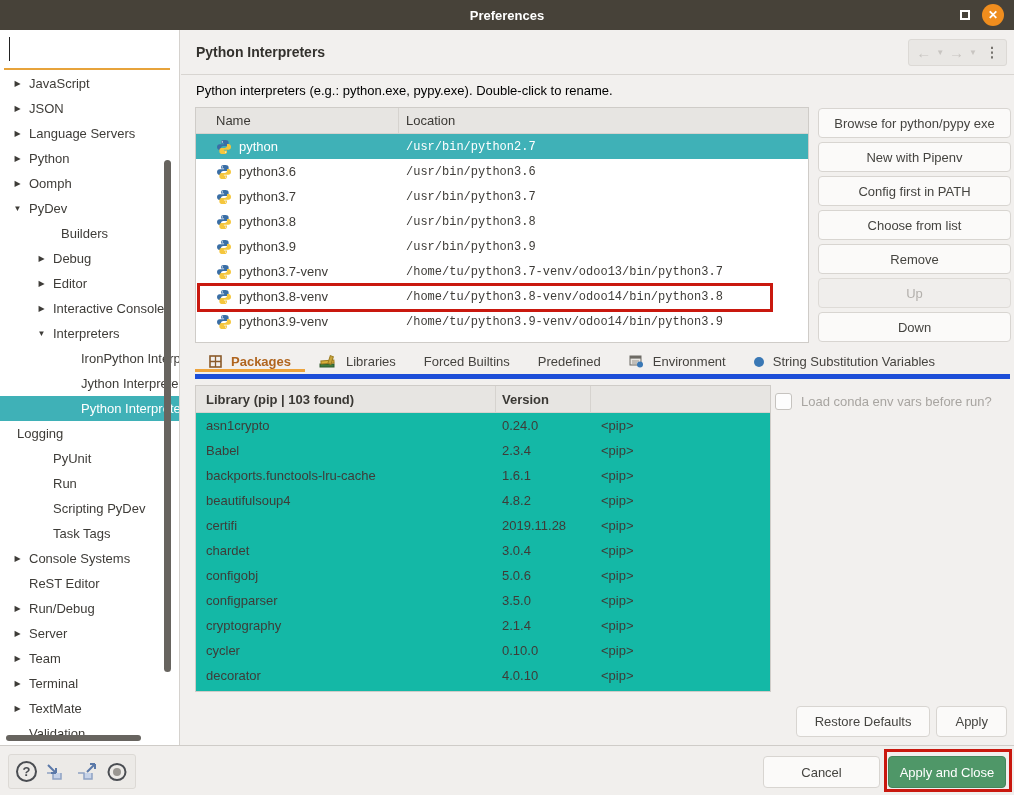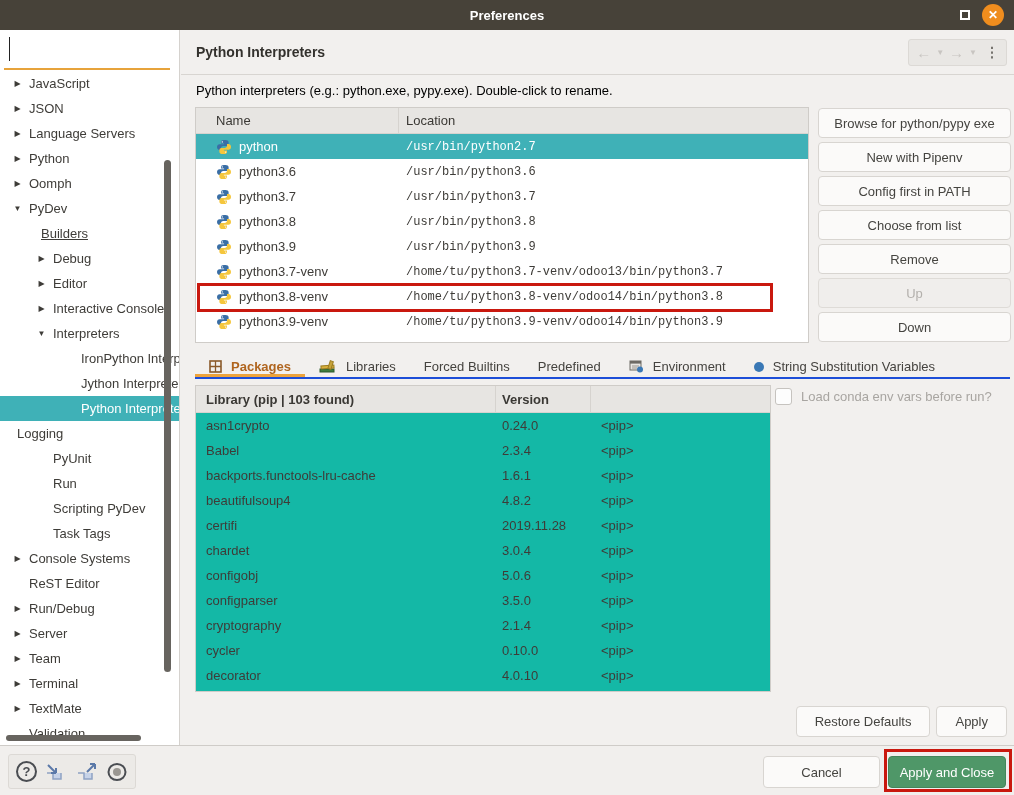--- a/index.html
+++ b/index.html
@@ -45,38 +45,38 @@
   .irow .c1 { width:203px; padding-left:20px; display:flex; align-items:center; gap:7px; overflow:hidden; }
   .irow .c2 { padding-left:7px; flex:1; font-family:"Liberation Mono",monospace; font-size:12px; overflow:hidden; white-space:nowrap; }
   .irow.selected { background:#3fb1b7; color:#fff; }
   .pyicon { width:16px; height:16px; flex:none; display:inline-flex; }
   
   .btn { background:#fbfaf9; border:1px solid #d8d5d1; border-radius:4px; color:#454440; font-size:13px; font-family:inherit; display:flex; align-items:center; justify-content:center; cursor:default; }
   .btn.disabled { background:#f0eeec; color:#b3b0ac; border-color:#dedbd7; }
   .interp-buttons { position:absolute; left:637px; top:78px; width:193px; display:flex; flex-direction:column; gap:4px; }
   .interp-buttons .btn { height:30px; }
   
-  .tabs { position:absolute; left:14px; top:322px; width:815px; height:27px; border-bottom:2px solid #1d4ed8; display:flex; align-items:flex-end; }
+  .tabs { position:absolute; left:14px; top:322px; width:815px; height:27px; border-bottom:5px solid #1d4ed8; display:flex; align-items:center; }
   .tab { display:flex; align-items:center; gap:9px; padding:0 14px; color:#45433f; border-bottom:3px solid transparent; cursor:default; }
   .tab.active { color:#b0651f; font-weight:bold; border-bottom:3px solid #eda33c; }
   .tab .ticon { display:inline-flex; }
   .dot-icon { width:10px; height:10px; border-radius:50%; background:#3a78b5; }
   
   .ptable { position:absolute; left:14px; top:355px; width:576px; height:307px; background:#14b8a6; border:1px solid #cfccc8; overflow:hidden; }
   .pthead { height:27px; background:#e7e5e2; border-bottom:1px solid #d6d3cf; display:flex; align-items:center; font-weight:bold; color:#3a3834; }
   .pthead .c1 { width:300px; padding-left:10px; border-right:1px solid #d6d3cf; height:100%; display:flex; align-items:center; }
   .pthead .c2 { width:95px; padding-left:6px; border-right:1px solid #d6d3cf; height:100%; display:flex; align-items:center; }
   .pthead .c3 { flex:1; }
   .prow { height:25px; display:flex; align-items:center; }
   .prow .c1 { width:300px; padding-left:10px; overflow:hidden; white-space:nowrap; }
   .prow .c2 { width:95px; padding-left:6px; }
   .prow .c3 { flex:1; padding-left:10px; }
   .pkg-buttons { position:absolute; left:594px; top:358px; width:232px; display:flex; flex-direction:column; gap:4px; }
   .pkg-buttons .btn { height:30px; }
-  .chk-row { display:flex; align-items:center; gap:9px; color:#a8a5a1; }
+  .chk-row { margin-top:5px; display:flex; align-items:center; gap:9px; color:#a8a5a1; }
   .chk-box { width:17px; height:17px; border:1px solid #c6c3bf; border-radius:3px; background:#fdfdfd; flex:none; }
   
   .footer-btns { position:absolute; right:7px; top:676px; display:flex; gap:6px; }
   .footer-btns .btn { height:31px; padding:0 18px; }
   
   .bottom-bar { position:absolute; left:0; top:745px; width:1014px; height:50px; background:#f1efed; border-top:1px solid #cfccc8; }
   .help-group { position:absolute; left:8px; top:8px; height:35px; background:#eceae7; border:1px solid #dcd9d5; border-radius:3px; display:flex; align-items:center; padding:0 7px; gap:7px; }
   .help-circle { width:21px; height:21px; border-radius:50%; border:2px solid #4a4d52; color:#4a4d52; font-weight:bold; font-size:13px; display:flex; align-items:center; justify-content:center; }
   .dialog-btns { position:absolute; right:8px; top:10px; display:flex; gap:8px; }
   .btn-cancel { width:117px; height:32px; }
@@ -122,21 +122,21 @@
           <span>Python</span>
         </div>
         <div class="tree-row" style="padding-left: 12px;">
           <span class="arrow">▶</span>
           <span>Oomph</span>
         </div>
         <div class="tree-row" style="padding-left: 12px;">
           <span class="arrow">▼</span>
           <span>PyDev</span>
         </div>
-        <div class="tree-row" style="padding-left: 24px; text-decoration: underline;">
+        <div class="tree-row" style="padding-left: 44px;">
           <span class="arrow"></span>
           <span>Builders</span>
         </div>
         <div class="tree-row" style="padding-left: 36px;">
           <span class="arrow">▶</span>
           <span>Debug</span>
         </div>
         <div class="tree-row" style="padding-left: 36px;">
           <span class="arrow">▶</span>
           <span>Editor</span>

